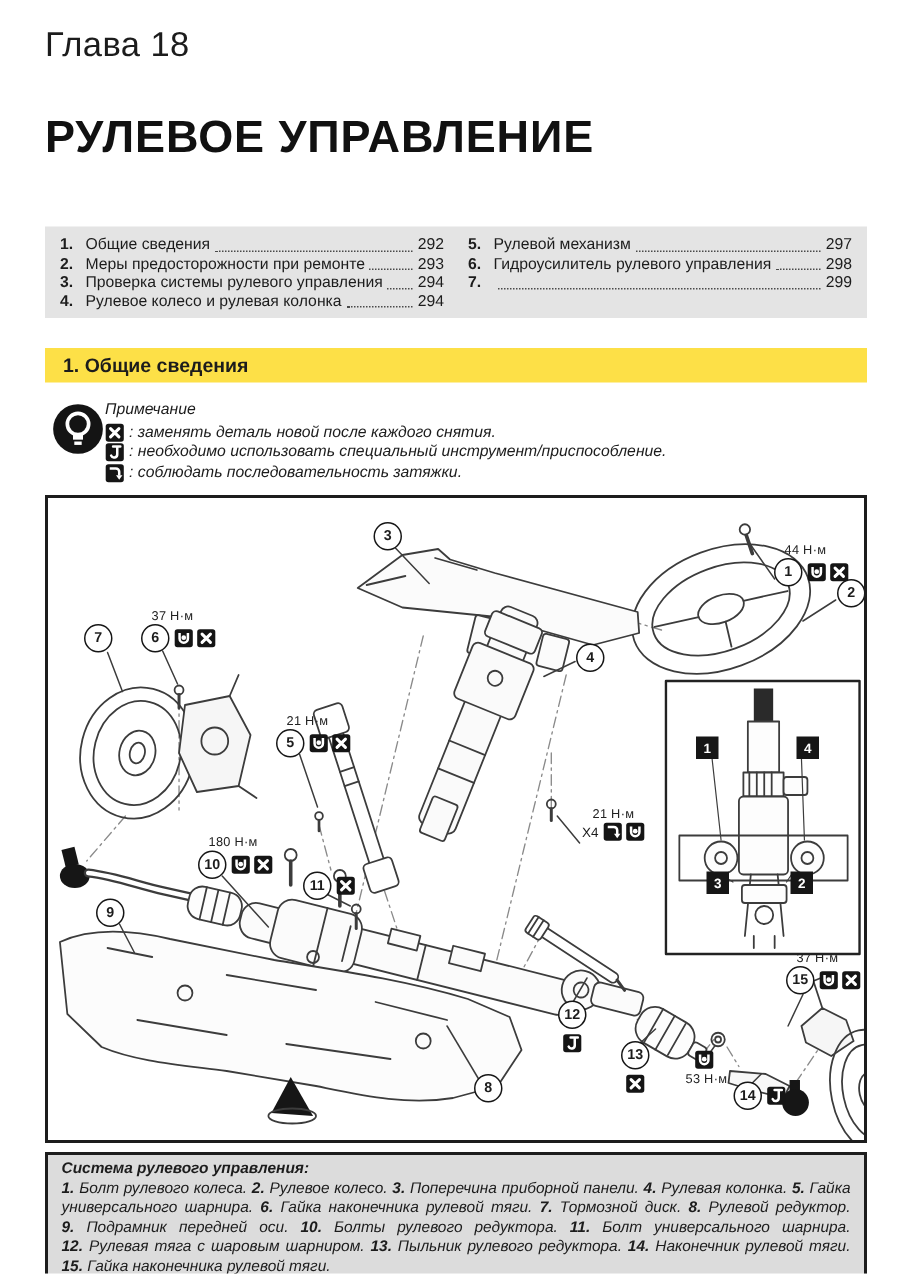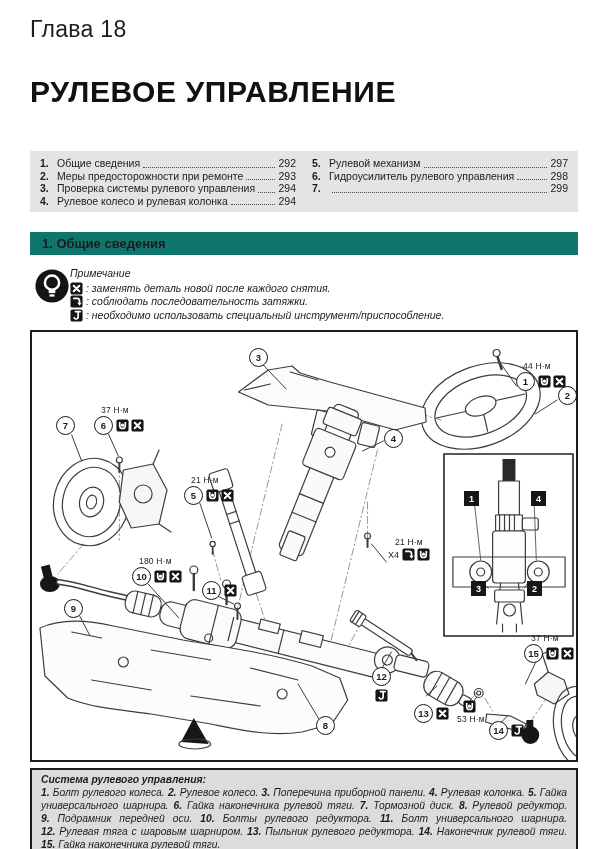--- a/index.html
+++ b/index.html
@@ -12,21 +12,21 @@
 
   .toc-box { background:#e4e4e4; margin-top:42px; padding:6px 10px 5px 10px;
              display:flex; gap:16px; }
   .toc-col { flex:1; }
   .toc-row { display:flex; align-items:flex-end; font-size:10.5px; line-height:12.6px; }
   .toc-num { font-weight:700; width:17px; flex:none; }
   .toc-label { white-space:nowrap; }
   .toc-dots { flex:1; border-bottom:1.5px dotted #4a4a4a; margin:0 3px 2px 3px; min-width:8px; }
   .toc-page { flex:none; }
 
-  .section-bar { background:#0f766e; margin-top:20px; padding:4px 0 4px 12px;
+  .section-bar { background:#fde047; margin-top:20px; padding:4px 0 4px 12px;
                  font-size:13px; font-weight:700; }
 
   .note { display:flex; margin-top:11px; padding-left:4px; }
   .note-bulb { flex:none; margin-top:2px; }
   .note-body { font-style:italic; font-size:10.5px; line-height:13.4px; padding-top:1px; }
   .note-title { margin-bottom:1px; }
   .note-item { display:flex; align-items:center; gap:3px; }
   .note-item svg { flex:none; }
 
   .diagram-frame { position:relative; margin-top:8px; width:548px; height:432px;
@@ -126,34 +126,34 @@
                 <rect x="0.5" y="0.5" width="13" height="13" rx="2" fill="#151515"></rect>
                 <path d="M4 4 L10 10 M10 4 L4 10" stroke="#fff" stroke-width="2.2" stroke-linecap="round"></path>
               </svg>
             </span>
             <span>: заменять деталь новой после каждого снятия.</span>
           </div>
           <div class="note-item">
             <span style="display: inline-flex;">
               <svg width="13" height="13" viewBox="0 0 14 14">
                 <rect x="0.5" y="0.5" width="13" height="13" rx="2" fill="#151515"></rect>
+                <path d="M8.8 2.8 V8.4 A2.3 2.3 0 0 1 4.4 9.4 M5.8 2.8 h5.2" stroke="#fff" stroke-width="1.8" fill="none" stroke-linecap="round"></path>
+              </svg>
+            </span>
+            <span>: необходимо использовать специальный инструмент/приспособление.</span>
+          </div>
+          <div class="note-item">
+            <span style="display: inline-flex;">
+              <svg width="13" height="13" viewBox="0 0 14 14">
+                <rect x="0.5" y="0.5" width="13" height="13" rx="2" fill="#151515"></rect>
                 <path d="M3.4 3.6 h4.4 a2.4 2.4 0 0 1 2.4 2.4 v2.6" stroke="#fff" stroke-width="1.8" fill="none"></path>
                 <path d="M10.2 11.6 L7.9 8.4 H12.5 Z" fill="#fff"></path>
               </svg>
             </span>
             <span>: соблюдать последовательность затяжки.</span>
-          </div>
-          <div class="note-item">
-            <span style="display: inline-flex;">
-              <svg width="13" height="13" viewBox="0 0 14 14">
-                <rect x="0.5" y="0.5" width="13" height="13" rx="2" fill="#151515"></rect>
-                <path d="M8.8 2.8 V8.4 A2.3 2.3 0 0 1 4.4 9.4 M5.8 2.8 h5.2" stroke="#fff" stroke-width="1.8" fill="none" stroke-linecap="round"></path>
-              </svg>
-            </span>
-            <span>: необходимо использовать специальный инструмент/приспособление.</span>
           </div>
         </div>
     </div>
   </div>
 
   <div class="diagram-frame">
     <svg class="art" width="544" height="428" viewBox="0 0 548 428" preserveAspectRatio="none">
       <g stroke="#3c3c3c" stroke-width="1.2" fill="none" stroke-linejoin="round" stroke-linecap="round">
 
         <g stroke="#8a8a8a" stroke-width="0.9" stroke-dasharray="7 3 1.5 3">
@@ -421,21 +421,21 @@
         </div>
         <div class="marker" style="left: 340px; top: 335px; flex-direction: column;">
           <span class="co-circle">12</span>
           <span style="display: inline-flex;">
             <svg width="13" height="13" viewBox="0 0 14 14">
               <rect x="0.5" y="0.5" width="13" height="13" rx="2" fill="#151515"></rect>
               <path d="M8.8 2.8 V8.4 A2.3 2.3 0 0 1 4.4 9.4 M5.8 2.8 h5.2" stroke="#fff" stroke-width="1.8" fill="none" stroke-linecap="round"></path>
             </svg>
           </span>
         </div>
-        <div class="marker" style="left: 382px; top: 372px;">
+        <div class="marker" style="left: 382px; top: 362px; flex-direction: column;">
           <span class="co-circle">13</span>
           <span style="display: inline-flex;">
             <svg width="13" height="13" viewBox="0 0 14 14">
               <rect x="0.5" y="0.5" width="13" height="13" rx="2" fill="#151515"></rect>
               <path d="M4 4 L10 10 M10 4 L4 10" stroke="#fff" stroke-width="2.2" stroke-linecap="round"></path>
             </svg>
           </span>
         </div>
         <div class="marker" style="left: 457px; top: 389px;">
           <span class="co-circle">14</span>

